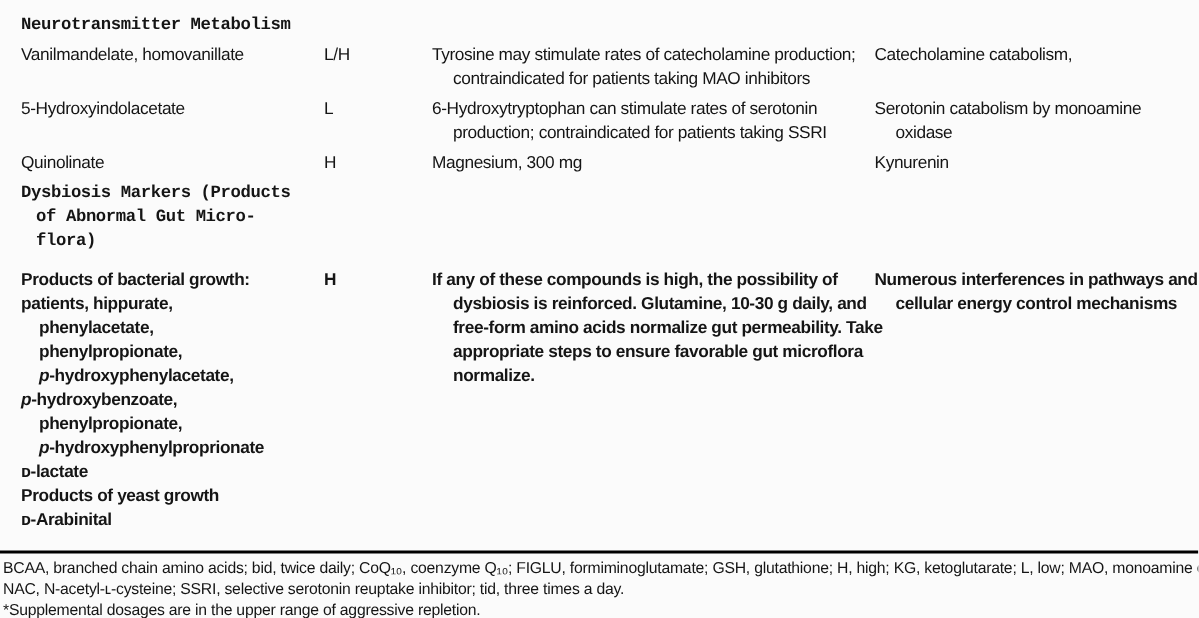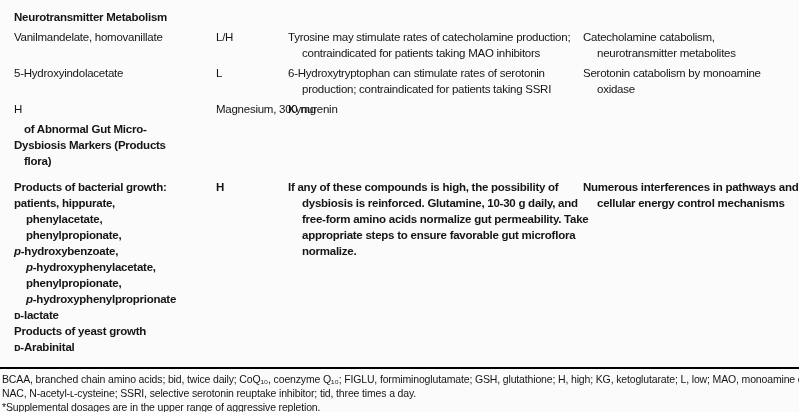--- a/index.html
+++ b/index.html
@@ -32,21 +32,21 @@
   }
   .row.big-gap { margin-top: 10px; font-weight: bold; }
   .cell { min-height: 1px; }
   .line {
     line-height: 16px;
     white-space: nowrap;
   }
   .c1 .line.ind { padding-left: 12px; }
   .c3 .line.ind { padding-left: 14px; }
   .c4 .line.ind { padding-left: 14px; }
-  .section .c1 .line { font-weight: bold; }
+  .section .c1 .line { font-weight: bold; font-family: Liberation Mono, monospace; }
   .section .c1 .line.ind { padding-left: 10px; }
   .line i { font-style: italic; }
   .rule {
     margin-top: 12px;
     height: 2px;
     background: #000000;
     width: 799px;
   }
   .footnotes {
     margin-top: 3px;
@@ -78,68 +78,70 @@
         </div>
         <div class="cell c2">
           <div class="line">L/H</div>
         </div>
         <div class="cell c3">
           <div class="line">Tyrosine may stimulate rates of catecholamine production;</div>
           <div class="line ind">contraindicated for patients taking MAO inhibitors</div>
         </div>
         <div class="cell c4">
           <div class="line">Catecholamine catabolism,</div>
-          <div class="line ind">neurotransmitter metabolites</div>
         </div>
       </div>
       <div class="row">
         <div class="cell c1">
           <div class="line">5-Hydroxyindolacetate</div>
         </div>
         <div class="cell c2">
           <div class="line">L</div>
         </div>
         <div class="cell c3">
           <div class="line">6-Hydroxytryptophan can stimulate rates of serotonin</div>
           <div class="line ind">production; contraindicated for patients taking SSRI</div>
         </div>
         <div class="cell c4">
           <div class="line">Serotonin catabolism by monoamine</div>
           <div class="line ind">oxidase</div>
         </div>
       </div>
       <div class="row">
+        <div class="cell c1">
+          <div class="line">Quinolinate</div>
+        </div>
         <div class="cell c2">
           <div class="line">H</div>
         </div>
         <div class="cell c3">
           <div class="line">Magnesium, 300 mg</div>
         </div>
         <div class="cell c4">
           <div class="line">Kynurenin</div>
         </div>
       </div>
       <div class="row section">
         <div class="cell c1">
+          <div class="line">Dysbiosis Markers (Products</div>
           <div class="line ind">of Abnormal Gut Micro-</div>
-          <div class="line">Dysbiosis Markers (Products</div>
           <div class="line ind">flora)</div>
         </div>
         <div class="cell c2"></div>
         <div class="cell c3"></div>
         <div class="cell c4"></div>
       </div>
       <div class="row big-gap">
         <div class="cell c1">
           <div class="line">Products of bacterial growth:</div>
           <div class="line">patients, hippurate,</div>
           <div class="line ind">phenylacetate,</div>
           <div class="line ind">phenylpropionate,</div>
+          <div class="line ind"><i>p</i>-hydroxyphenylacetate,</div>
           <div class="line"><i>p</i>-hydroxybenzoate,</div>
-          <div class="line ind"><i>p</i>-hydroxyphenylacetate,</div>
           <div class="line ind">phenylpropionate,</div>
           <div class="line ind"><i>p</i>-hydroxyphenylproprionate</div>
           <div class="line">ᴅ-lactate</div>
           <div class="line">Products of yeast growth</div>
           <div class="line">ᴅ-Arabinital</div>
         </div>
         <div class="cell c2">
           <div class="line">H</div>
         </div>
         <div class="cell c3">

